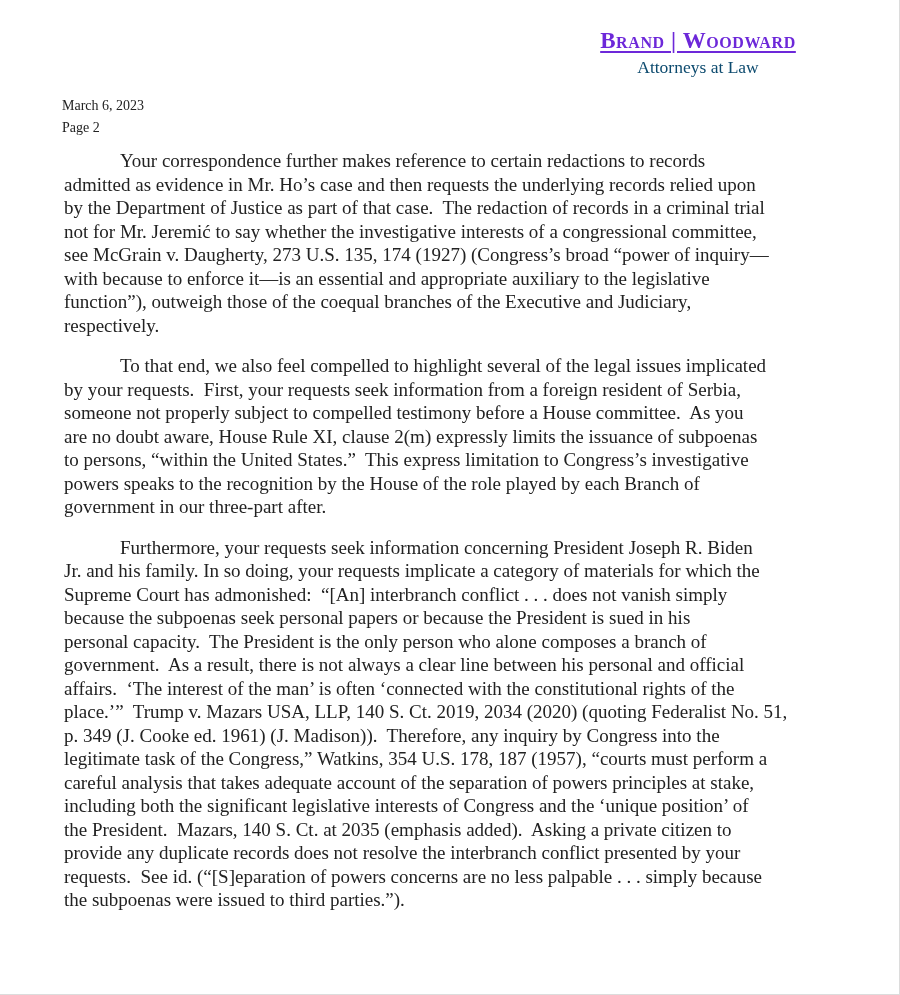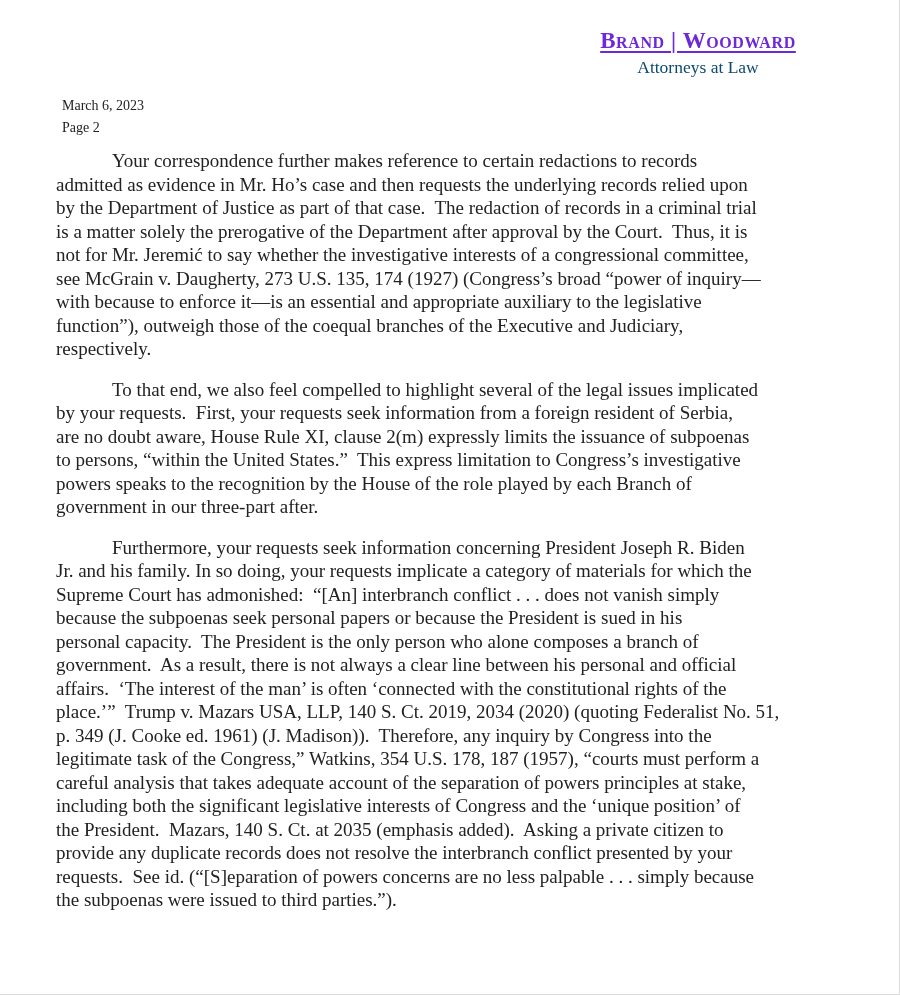--- a/index.html
+++ b/index.html
@@ -42,21 +42,21 @@
     position: absolute;
     top: 95px;
     left: 62px;
     font-size: 14px;
     line-height: 21.5px;
     color: #222222;
   }
   .letter-body {
     position: absolute;
     top: 149px;
-    left: 56px;
+    left: 64px;
     width: 786px;
     font-size: 19px;
     color: #222222;
   }
   .paragraph { margin: 0 0 17px 0; }
   .line {
     white-space: pre;
     line-height: 23.5px;
     height: 23.5px;
   }
@@ -76,30 +76,30 @@
   <div class="meta-block">
     <div>March 6, 2023</div>
     <div>Page 2</div>
   </div>
 
   <div class="letter-body" id="letter-body">
       <div class="paragraph">
         <div class="line first"><span>Your correspondence further makes reference to certain redactions to records</span></div>
         <div class="line"><span>admitted as evidence in Mr. Ho’s case and then requests the underlying records relied upon</span></div>
         <div class="line"><span>by the Department of Justice as part of that case.  The redaction of records in a criminal trial</span></div>
-        <div class="line"><span>is a matter solely the prerogative of the Department after approval by the Court.  Thus, it is</span></div>
         <div class="line"><span>not for Mr. Jeremić to say whether the investigative interests of a congressional committee,</span></div>
         <div class="line"><span class="it">see McGrain v. Daugherty</span><span>, 273 U.S. 135, 174 (1927) (Congress’s broad “power of inquiry—</span></div>
         <div class="line"><span>with because to enforce it—is an essential and appropriate auxiliary to the legislative</span></div>
         <div class="line"><span>function”), outweigh those of the coequal branches of the Executive and Judiciary,</span></div>
         <div class="line"><span>respectively.</span></div>
       </div>
       <div class="paragraph">
         <div class="line first"><span>To that end, we also feel compelled to highlight several of the legal issues implicated</span></div>
         <div class="line"><span>by your requests.  First, your requests seek information from a foreign resident of Serbia,</span></div>
+        <div class="line"><span>someone not properly subject to compelled testimony before a House committee.  As you</span></div>
         <div class="line"><span>are no doubt aware, House Rule XI, clause 2(m) expressly limits the issuance of subpoenas</span></div>
         <div class="line"><span>to persons, “within the United States.”  This express limitation to Congress’s investigative</span></div>
         <div class="line"><span>powers speaks to the recognition by the House of the role played by each Branch of</span></div>
         <div class="line"><span>government in our three-part after.</span></div>
       </div>
       <div class="paragraph">
         <div class="line first"><span>Furthermore, your requests seek information concerning President Joseph R. Biden</span></div>
         <div class="line"><span>Jr. and his family. In so doing, your requests implicate a category of materials for which the</span></div>
         <div class="line"><span>Supreme Court has admonished:  “[An] interbranch conflict . . . does not vanish simply</span></div>
         <div class="line"><span>because the subpoenas seek personal papers or because the President is sued in his</span></div>

